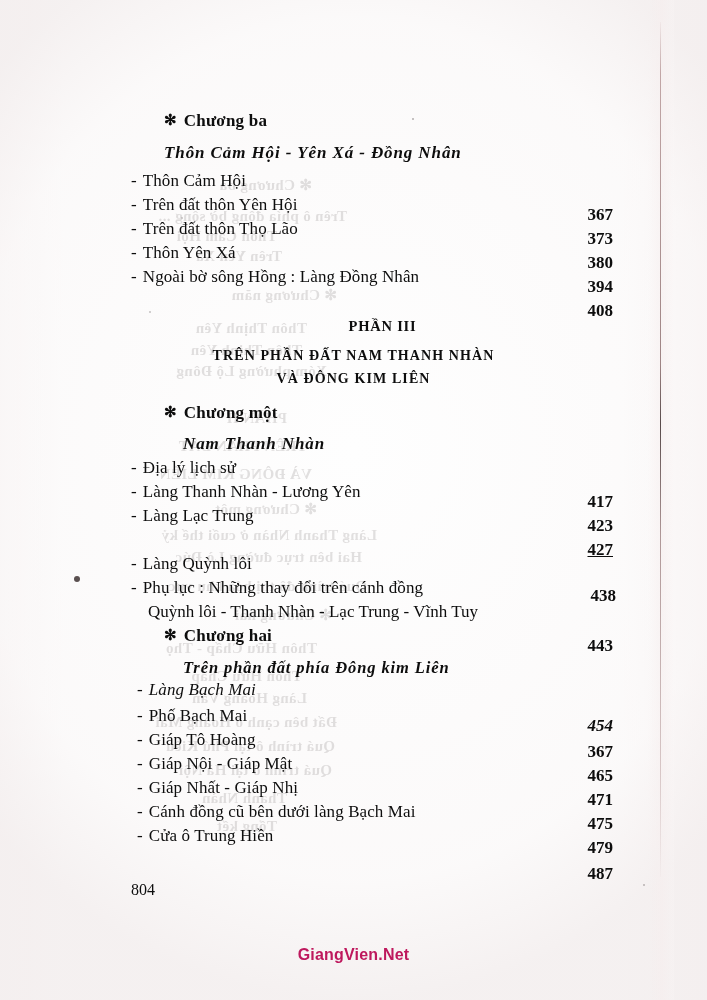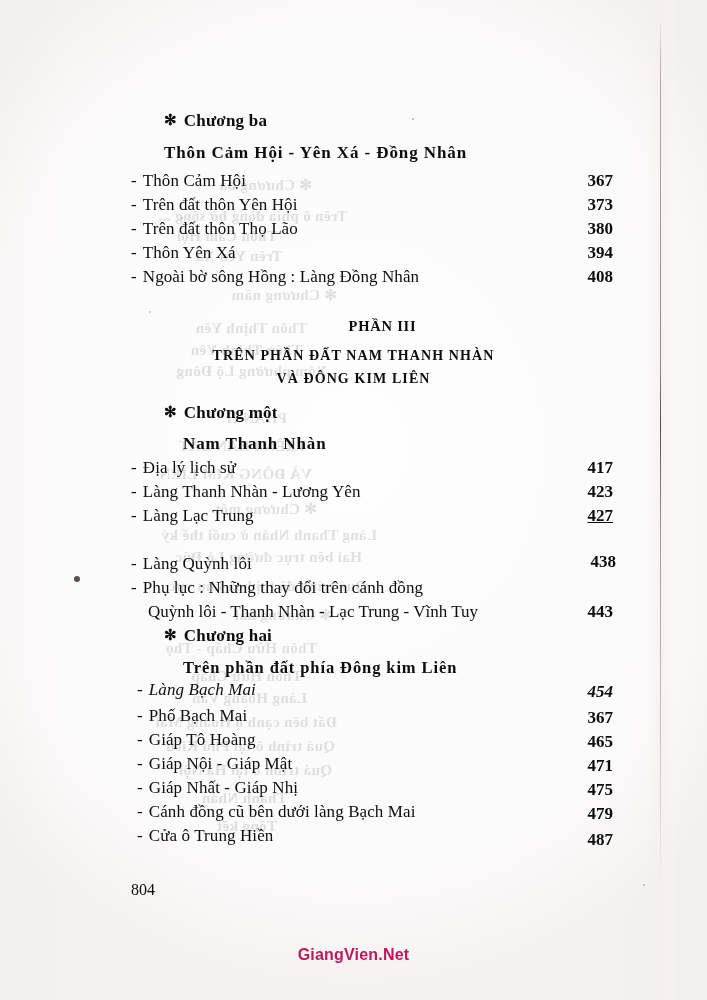--- a/index.html
+++ b/index.html
@@ -101,20 +101,21 @@
     margin-right: 7px;
     vertical-align: 1px;
   }
 
   .chapter-title {
     position: absolute;
     font-weight: bold;
     font-size: 17px;
     white-space: nowrap;
     letter-spacing: 0.3px;
+    font-style: italic;
   }
   .chapter-title.spaced {
     letter-spacing: 0.9px;
   }
 
   .part-head {
     position: absolute;
     width: 707px;
     left: 0;
     text-align: center;
@@ -142,20 +143,21 @@
     letter-spacing: 0.1px;
   }
   .toc-label .dash {
     margin-right: 6px;
   }
   .toc-page {
     position: absolute;
     font-size: 17px;
     font-weight: bold;
     text-align: right;
+    margin-top: 34px;
   }
 
   .cont-line {
     position: absolute;
     font-size: 17px;
     white-space: nowrap;
   }
 
   .folio {
     position: absolute;

